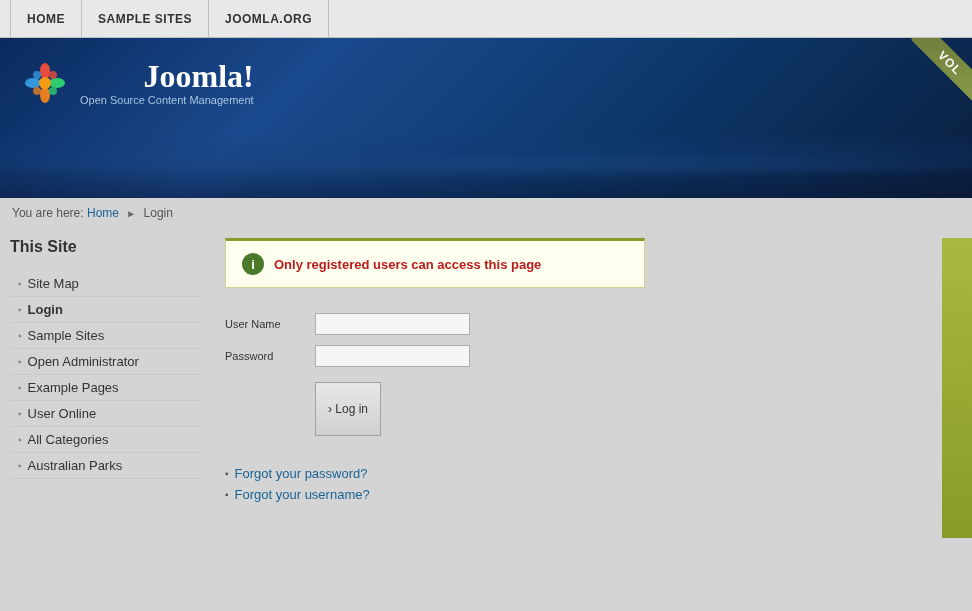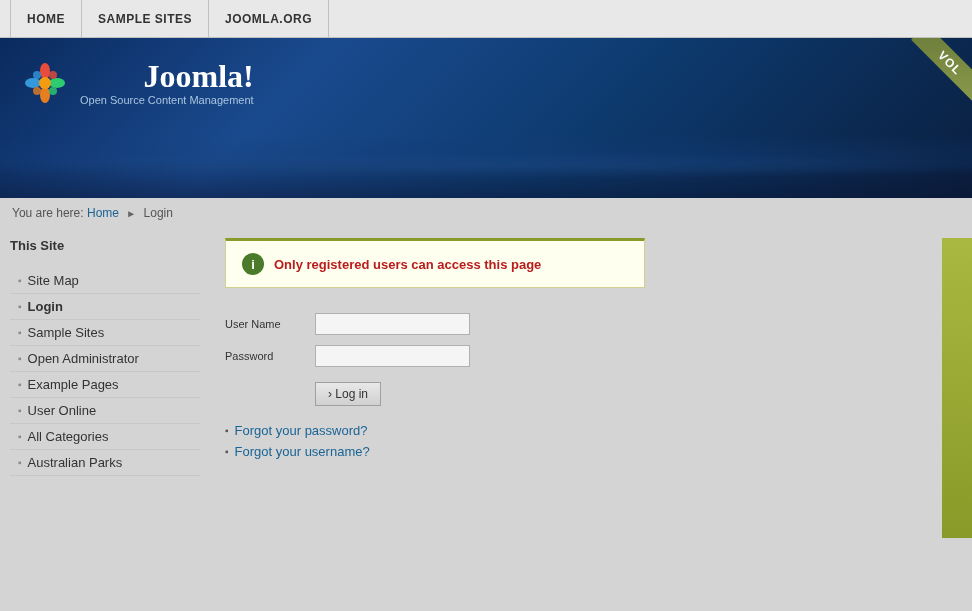--- a/index.html
+++ b/index.html
@@ -138,21 +138,21 @@
       min-height: 320px;
     }
 
     
     #sidebar {
       width: 210px;
       min-width: 210px;
       padding: 0 10px;
     }
     #sidebar-title {
-      font-size: 13px;
+      font-size: 16px;
       font-weight: bold;
       color: #333;
       margin-bottom: 10px;
       padding-bottom: 5px;
     }
     .sidebar-item {
       display: flex;
       align-items: center;
       padding: 5px 0 5px 8px;
       font-size: 13px;
@@ -231,30 +231,30 @@
       width: 155px;
       height: 22px;
       border: 1px solid #b0b0b0;
       background: #f5f5f5;
       padding: 2px 5px;
       font-size: 12px;
     }
     #login-btn {
       background: linear-gradient(to bottom, #e8e8e8, #d0d0d0);
       border: 1px solid #a0a0a0;
-      padding: 4px 12px;
+      padding: 19px 12px;
       font-size: 12px;
       cursor: pointer;
       color: #333;
       margin-top: 5px;
     }
 
     
     #help-links {
-      margin-top: 2px;
+      margin-top: 15px;
     }
     .help-link-item {
       display: flex;
       align-items: center;
       margin-bottom: 6px;
     }
     .help-link-item::before {
       content: '▪';
       color: #555;
       margin-right: 6px;

